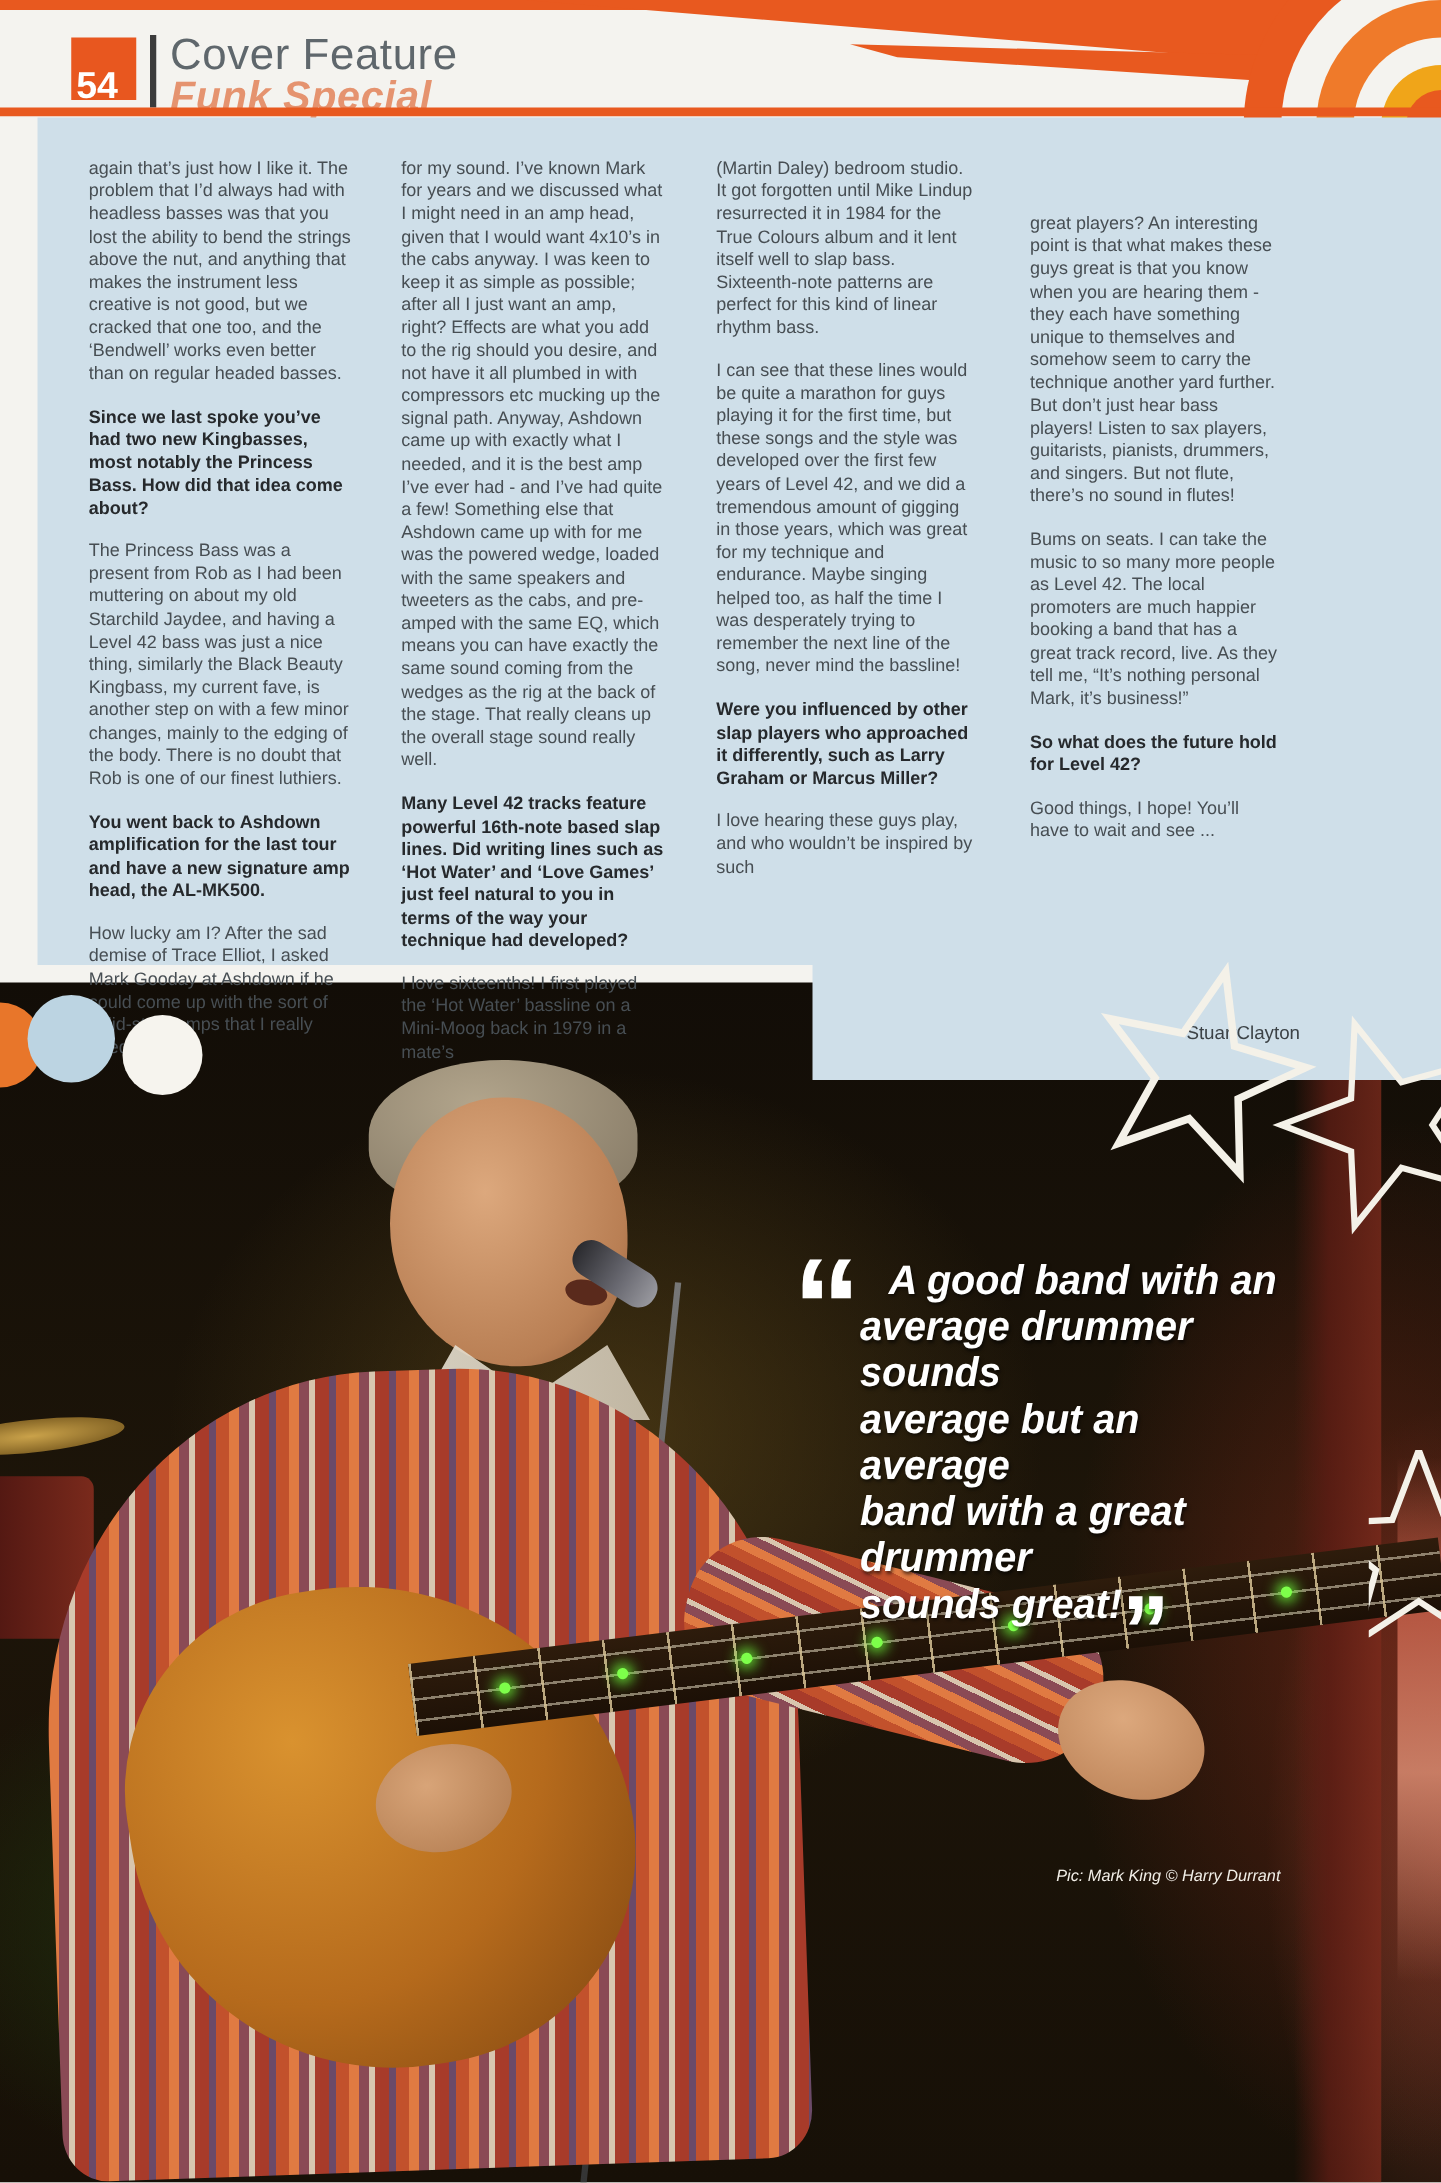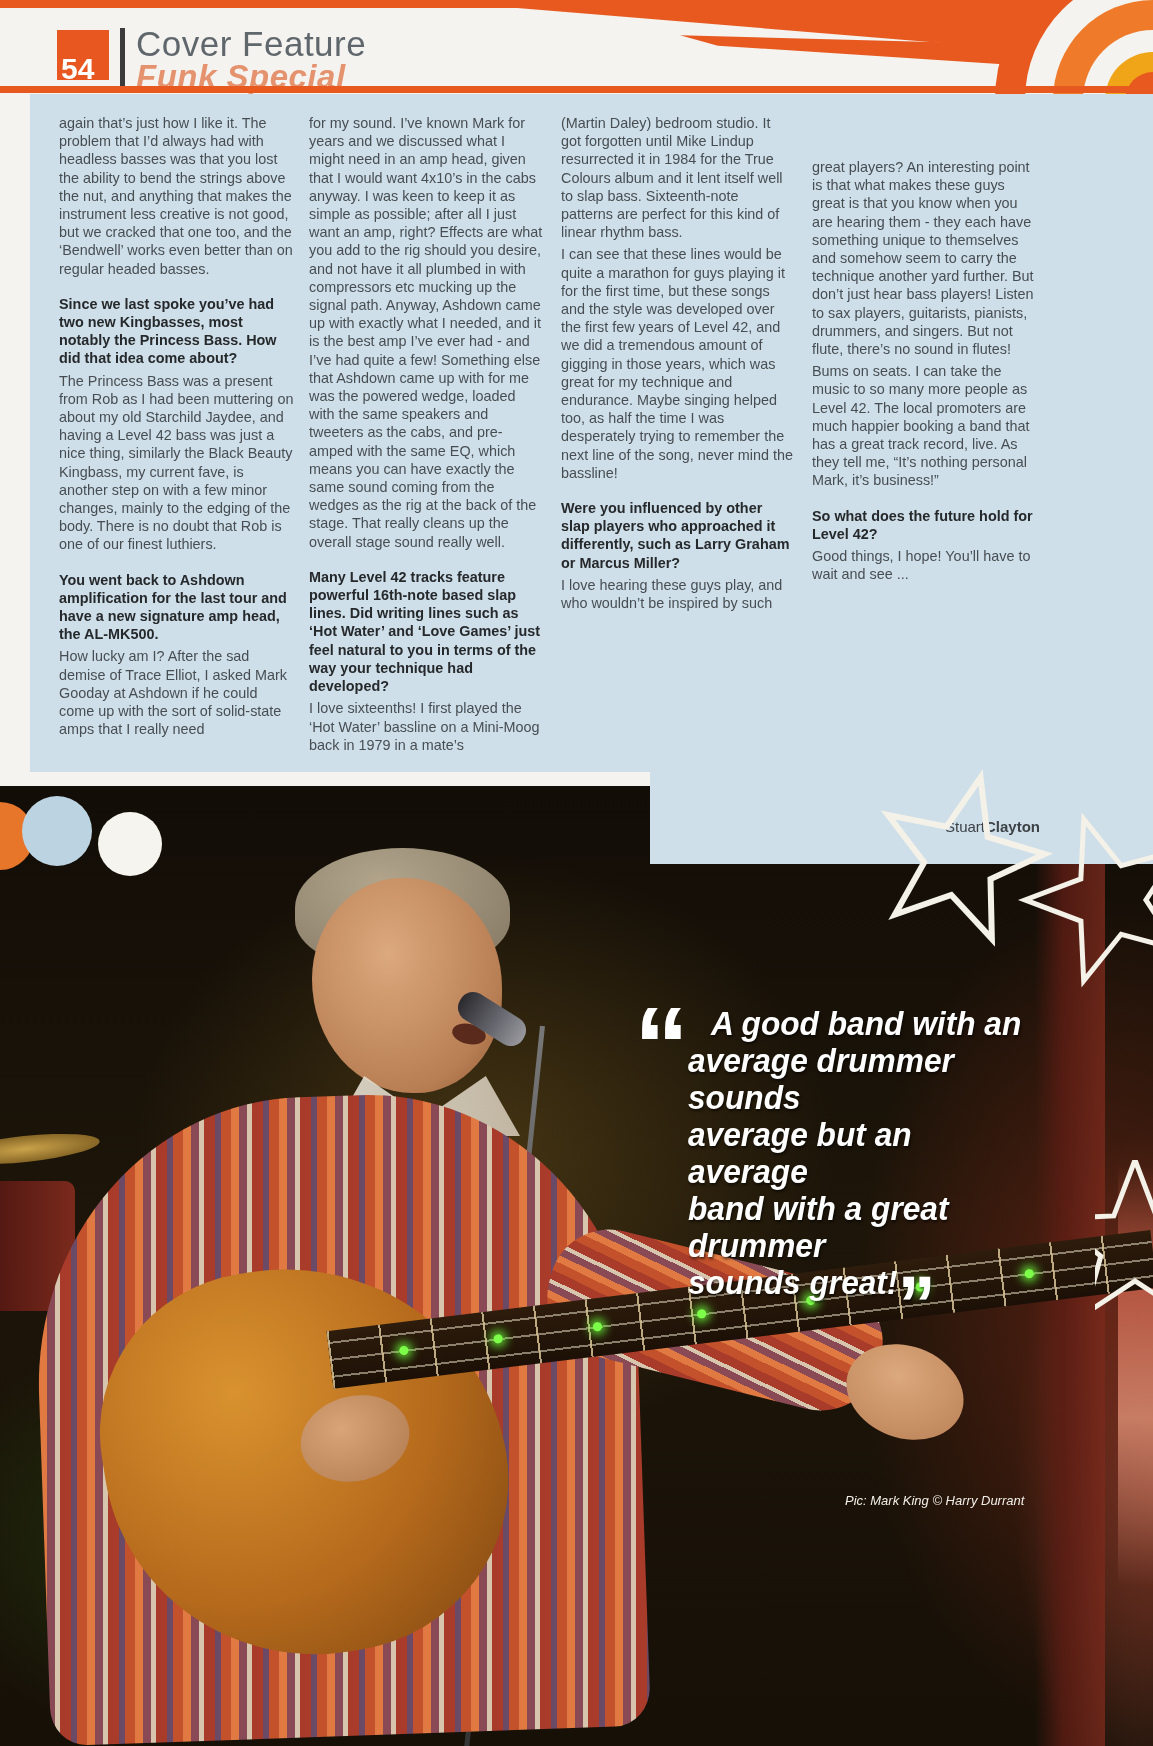--- a/index.html
+++ b/index.html
@@ -23,29 +23,29 @@
   .page-num-box { position:absolute; left:57px; top:30px; width:52px; height:50px; background:#e8571f; }
   .page-num { position:absolute; left:4px; bottom:-6px; color:#fff; font-weight:bold; font-size:30px; }
   .header-bar { position:absolute; left:120px; top:28px; width:5px; height:58px; background:#3b3b3b; }
   .header-title { position:absolute; left:136px; top:24px; font-size:35px; color:#5f676c; letter-spacing:.5px; }
   .header-sub { position:absolute; left:136px; top:58px; font-size:33px; font-weight:bold; color:#e5936f; letter-spacing:.5px;font-style:italic; }
   .orange-rule { position:absolute; left:0; top:86px; width:100%; height:7px; background:#e8591f; }
   
   .content-bg { position:absolute; left:30px; top:94px; width:1123px; height:678px; background:#cfdfe9; }
   .content-bg-ext { position:absolute; left:650px; top:772px; width:503px; height:92px; background:#cfdfe9; z-index:4; }
   .col { position:absolute; top:94px; padding-top:16px; z-index:2; }
-  .col p { margin:4px; font-size:14.4px; line-height:18.2px; }
+  .col p { margin:16px; font-size:14.4px; line-height:18.2px; }
   .col p.body { color:#474e53; }
   .col p.question { color:#26292c; font-weight:bold; margin-top:17px; }
   .col1 { left:55px;  width:245px; }
   .col2 { left:305px; width:242px; }
   .col3 { left:557px; width:240px; }
   .col4 { left:808px; width:233px; padding-top:60px; }
   .byline { position:absolute; right:113px; top:818px; z-index:6; font-size:15px; color:#3c4246; }
-  .byline .last { font-weight:bold;text-align:right; }
+  .byline .last { font-weight:normal;text-align:right; }
   
   .photo { position:absolute; left:0; top:786px; width:1153px; height:960px; overflow:hidden; z-index:1;
     background:
       radial-gradient(420px 300px at 18% 78%, rgba(40,80,20,.55), transparent 70%),
       radial-gradient(500px 420px at 42% 38%, rgba(110,85,30,.5), transparent 70%),
       radial-gradient(360px 600px at 96% 55%, rgba(130,40,25,.55), transparent 70%),
       radial-gradient(200px 500px at 100% 72%, rgba(200,90,70,.5), transparent 70%),
       linear-gradient(180deg, #120d07 0%, #1d1509 45%, #171007 100%);
   }
   .photo * { position:absolute; }

